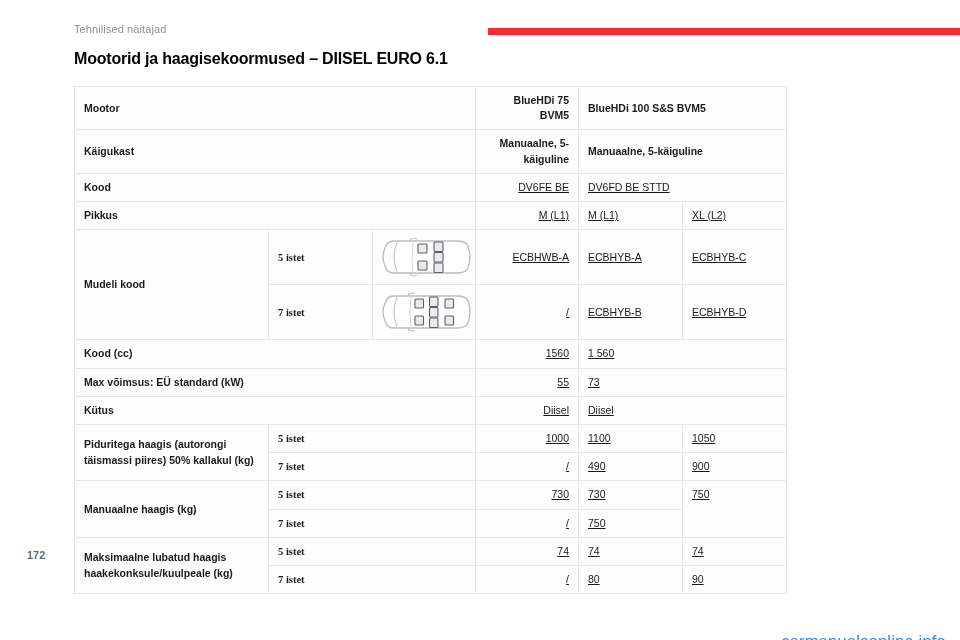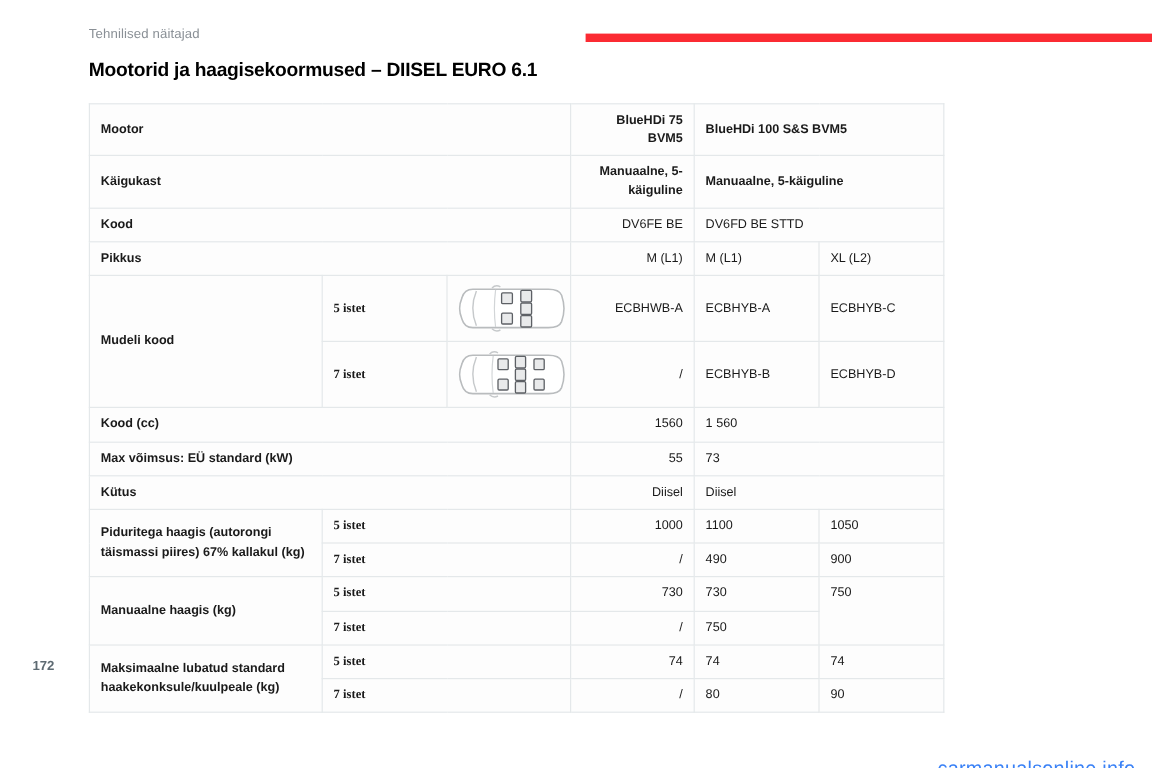--- a/index.html
+++ b/index.html
@@ -65,21 +65,21 @@
   .spec-table td {
     border: 1px solid #e4e8ea;
     padding: 6px 9px;
     vertical-align: middle;
     line-height: 1.45;
     background: #fdfdfd;
     color: #1a1a1a;
   }
   .lbl { font-weight: bold; }
   .sub { font-weight: bold; font-family: Liberation Serif, serif; }
-  .val { font-weight: normal; }
+  .val { font-weight: normal; text-decoration: underline; }
   .c-center { text-align: right; }
   .c-left { text-align: left; }
 
   .icon-cell {
     padding: 2px 4px;
     text-align: center;
   }
 
   
   .veh {
@@ -218,21 +218,21 @@
       <td class="val c-left" colspan="2">73</td>
     </tr>
 
     <tr>
       <td class="lbl c-left" colspan="3">Kütus</td>
       <td class="val c-center">Diisel</td>
       <td class="val c-left" colspan="2">Diisel</td>
     </tr>
 
     <tr>
-      <td class="lbl c-left" rowspan="2">Piduritega haagis (autorongi täismassi piires) 67% kallakul (kg)</td>
+      <td class="lbl c-left" rowspan="2">Piduritega haagis (autorongi täismassi piires) 50% kallakul (kg)</td>
       <td class="sub c-left" colspan="2">5 istet</td>
       <td class="val c-center">1000</td>
       <td class="val c-left">1100</td>
       <td class="val c-left">1050</td>
     </tr>
     <tr>
       <td class="sub c-left" colspan="2">7 istet</td>
       <td class="val c-center">/</td>
       <td class="val c-left">490</td>
       <td class="val c-left">900</td>
@@ -245,21 +245,21 @@
       <td class="val c-left">730</td>
       <td class="val c-left" rowspan="2" style="vertical-align:top;">750</td>
     </tr>
     <tr>
       <td class="sub c-left" colspan="2">7 istet</td>
       <td class="val c-center">/</td>
       <td class="val c-left">750</td>
     </tr>
 
     <tr>
-      <td class="lbl c-left" rowspan="2">Maksimaalne lubatud standard haakekonksule/kuulpeale (kg)</td>
+      <td class="lbl c-left" rowspan="2">Maksimaalne lubatud haagis haakekonksule/kuulpeale (kg)</td>
       <td class="sub c-left" colspan="2">5 istet</td>
       <td class="val c-center">74</td>
       <td class="val c-left">74</td>
       <td class="val c-left">74</td>
     </tr>
     <tr>
       <td class="sub c-left" colspan="2">7 istet</td>
       <td class="val c-center">/</td>
       <td class="val c-left">80</td>
       <td class="val c-left">90</td>

